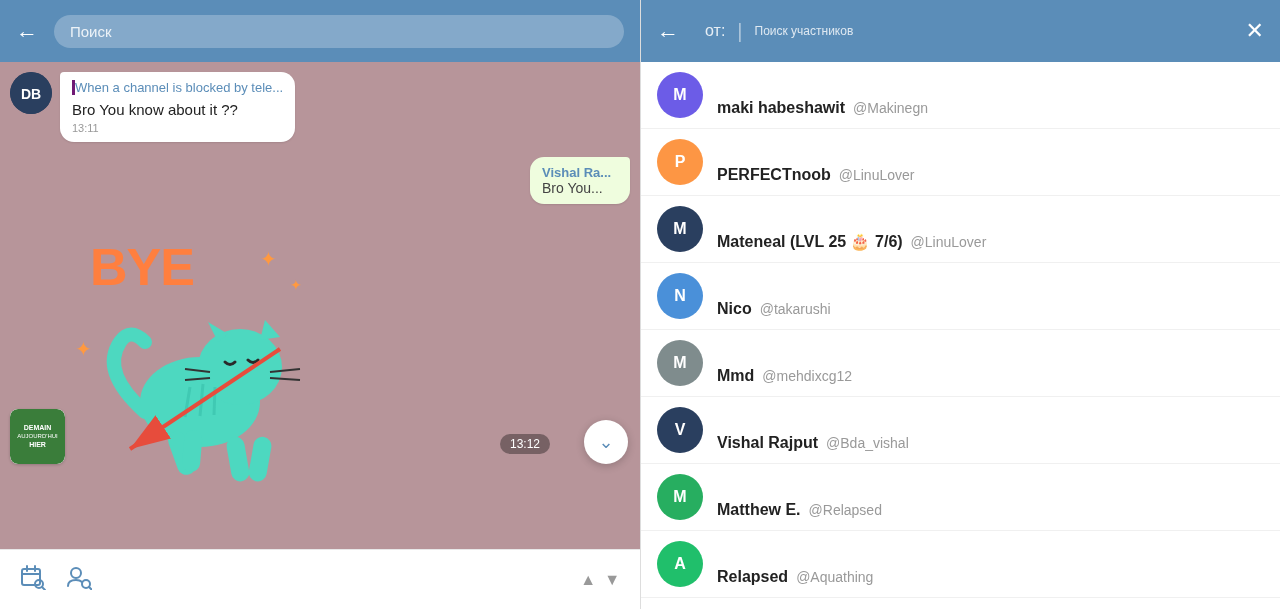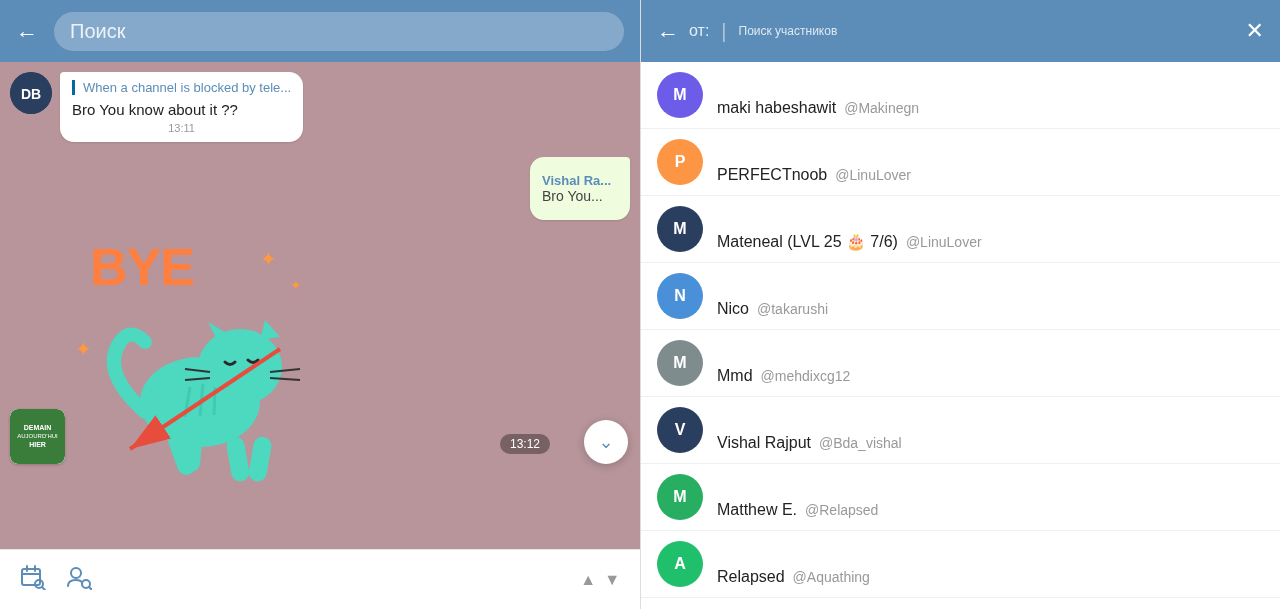--- a/index.html
+++ b/index.html
@@ -38,21 +38,21 @@
       cursor: pointer;
     }
 
     .left-header .search-box {
       flex: 1;
       background: rgba(255,255,255,0.25);
       border: none;
       border-radius: 20px;
       padding: 8px 16px;
       color: white;
-      font-size: 20px;
+      font-size: 15px;
       outline: none;
     }
 
     .left-header .search-box::placeholder {
       color: rgba(255,255,255,0.85);
     }
 
     
     .chat-area {
       flex: 1;
@@ -80,37 +80,36 @@
       max-width: 340px;
       box-shadow: 0 1px 2px rgba(0,0,0,0.1);
       display: flex;
       flex-direction: column;
       gap: 2px;
     }
 
     .msg-incoming .msg-preview {
       color: #5b8db8;
       font-size: 13px;
-      border-left: 3px solid #0369a1;
-      padding-left: 8px;
+      border-left: 3px solid #701a75;
       margin-bottom: 4px;
       white-space: nowrap;
       overflow: hidden;
       text-overflow: ellipsis;
     }
 
     .msg-incoming .msg-text {
       font-size: 15px;
       color: #222;
     }
 
     .msg-incoming .msg-time {
       font-size: 11px;
       color: #999;
-      text-align: center;
+      text-align: left;
       margin-top: 2px;
     }
 
     
     .chat-avatar {
       position: absolute;
       top: 10px;
       left: 10px;
       width: 42px;
       height: 42px;
@@ -119,21 +118,21 @@
       background: #2a3f5f;
     }
 
     
     .msg-outgoing {
       position: absolute;
       top: 95px;
       right: 10px;
       background: #effdde;
       border-radius: 14px 4px 14px 14px;
-      padding: 16px 12px;
+      padding: 8px 12px;
       min-width: 100px;
       box-shadow: 0 1px 2px rgba(0,0,0,0.1);
     }
 
     .msg-outgoing .msg-sender {
       color: #5b8db8;
       font-size: 13px;
       font-weight: 600;
     }
 
@@ -296,20 +295,21 @@
 
     .right-header .back-arrow {
       color: white;
       font-size: 22px;
       cursor: pointer;
     }
 
     .right-header .from-label {
       color: rgba(255,255,255,0.85);
       font-size: 16px;
+      margin-left: 16px;
     }
 
     .right-header .separator {
       color: rgba(255,255,255,0.5);
       font-size: 20px;
       margin: 0 2px;
     }
 
     .right-header .search-field {
       flex: 1;
@@ -364,21 +364,21 @@
 
     .member-info {
       flex: 1;
       display: flex;
       align-items: baseline;
       gap: 8px;
     }
 
     .member-name {
       font-size: 16px;
-      font-weight: 400;
+      font-weight: 700;
       color: #222;
     }
 
     .member-username {
       font-size: 14px;
       color: #999;
       margin-top: 27px;
     }
 
     

